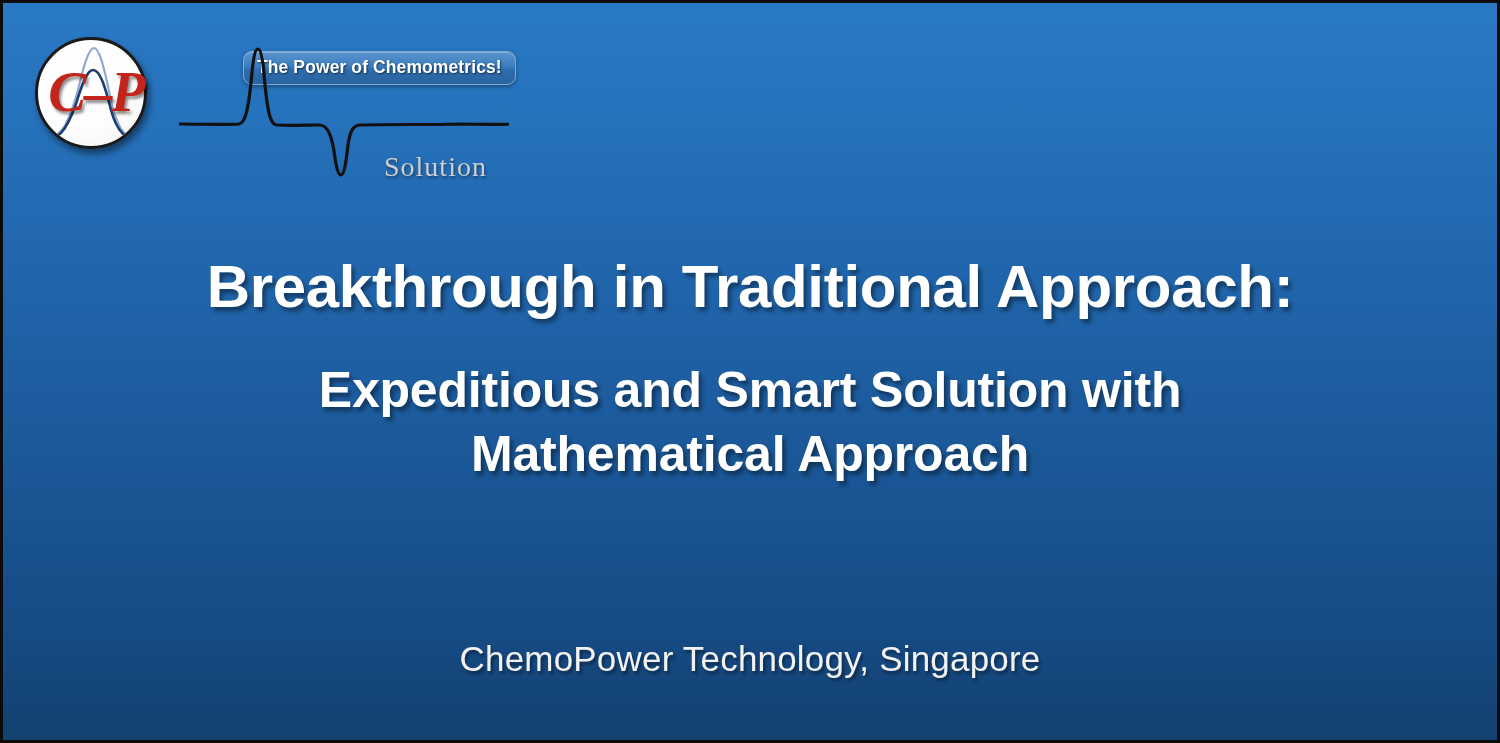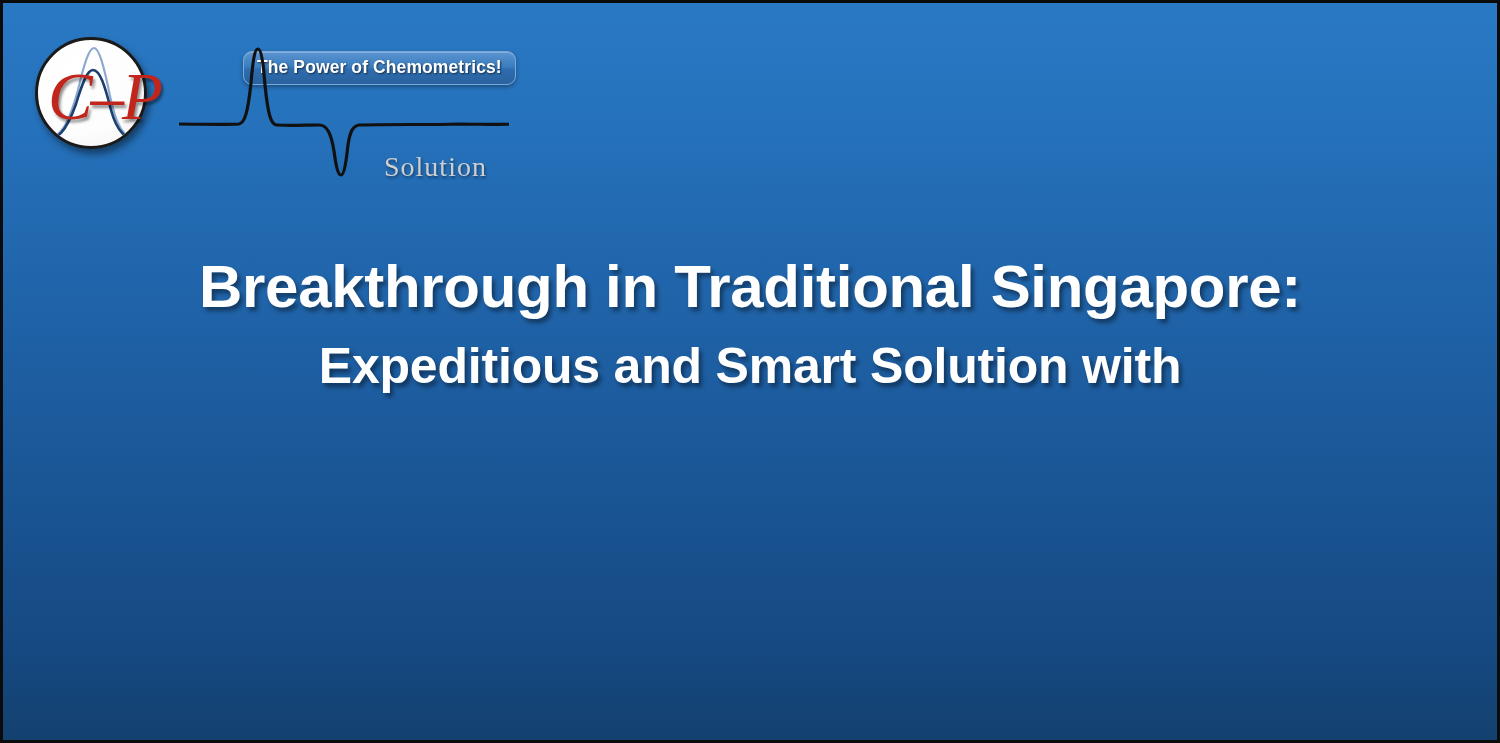--- a/index.html
+++ b/index.html
@@ -56,25 +56,25 @@
     box-shadow: 3px 5px 7px rgba(0,0,0,0.45);
     box-sizing: border-box;
     overflow: hidden;
   }
   .emblem-disc svg { position: absolute; left: 0; top: 0; }
   .emblem-cp {
     position: absolute;
     left: -4px;
     top: 26px;
     width: 130px;
-    text-align: right;
+    text-align: center;
     font-family: "Liberation Serif", serif;
     font-style: italic;
-    font-weight: normal;
-    font-size: 67px;
+    font-weight: bold;
+    font-size: 57px;
     line-height: 1;
     color: #c2251c;
     letter-spacing: -2px;
     text-shadow: 2px 3px 3px rgba(0,0,0,0.45);
     pointer-events: none;
   }
 
   
   .tagline {
     position: absolute;
@@ -140,21 +140,21 @@
   .title-main {
     font-size: 60px;
     font-weight: bold;
     color: #ffffff;
     line-height: 1.08;
     letter-spacing: -0.3px;
     text-shadow: 3px 4px 4px rgba(0,0,0,0.42);
     margin: 0;
   }
   .title-sub {
-    margin-top: 16px;
+    margin-top: 40px;
     font-size: 50px;
     font-weight: bold;
     color: #ffffff;
     line-height: 1.2;
     letter-spacing: -0.2px;
     text-shadow: 3px 4px 4px rgba(0,0,0,0.42);
   }
 
   
   .footer {
@@ -191,18 +191,20 @@
 
     <svg class="spectrum-trace" viewBox="0 0 330 150">
       <path d="M-4 87 C 20 87, 45 88, 60 87 C 66 86, 69 74, 72 46 C 74 22, 76 12, 79 12 C 82 12, 84 24, 86 48 C 89 78, 92 88, 98 88 C 112 89, 126 88, 140 88 C 148 88, 152 96, 155 114 C 157 129, 159 138, 162 138 C 165 138, 167 126, 169 108 C 171 94, 174 89, 180 88 C 210 87, 250 88, 280 87 C 300 87, 320 88, 336 87" fill="none" stroke="#111111" stroke-width="3.2" stroke-linecap="round"></path>
     </svg>
 
 
     <div class="singapore">Solution</div>
   </div>
 
   <div class="title-block">
-    <div class="title-main">Breakthrough in Traditional Singapore:</div>
+    <div class="title-main">Breakthrough in Traditional Approach:</div>
     <div class="title-sub">Expeditious and Smart Solution with</div>
+    <div class="title-sub" style="margin-top:4px">Mathematical Approach</div>
   </div>
 
+  <div class="footer">ChemoPower Technology, Singapore</div>
 
 </div>
 
 </body></html>

